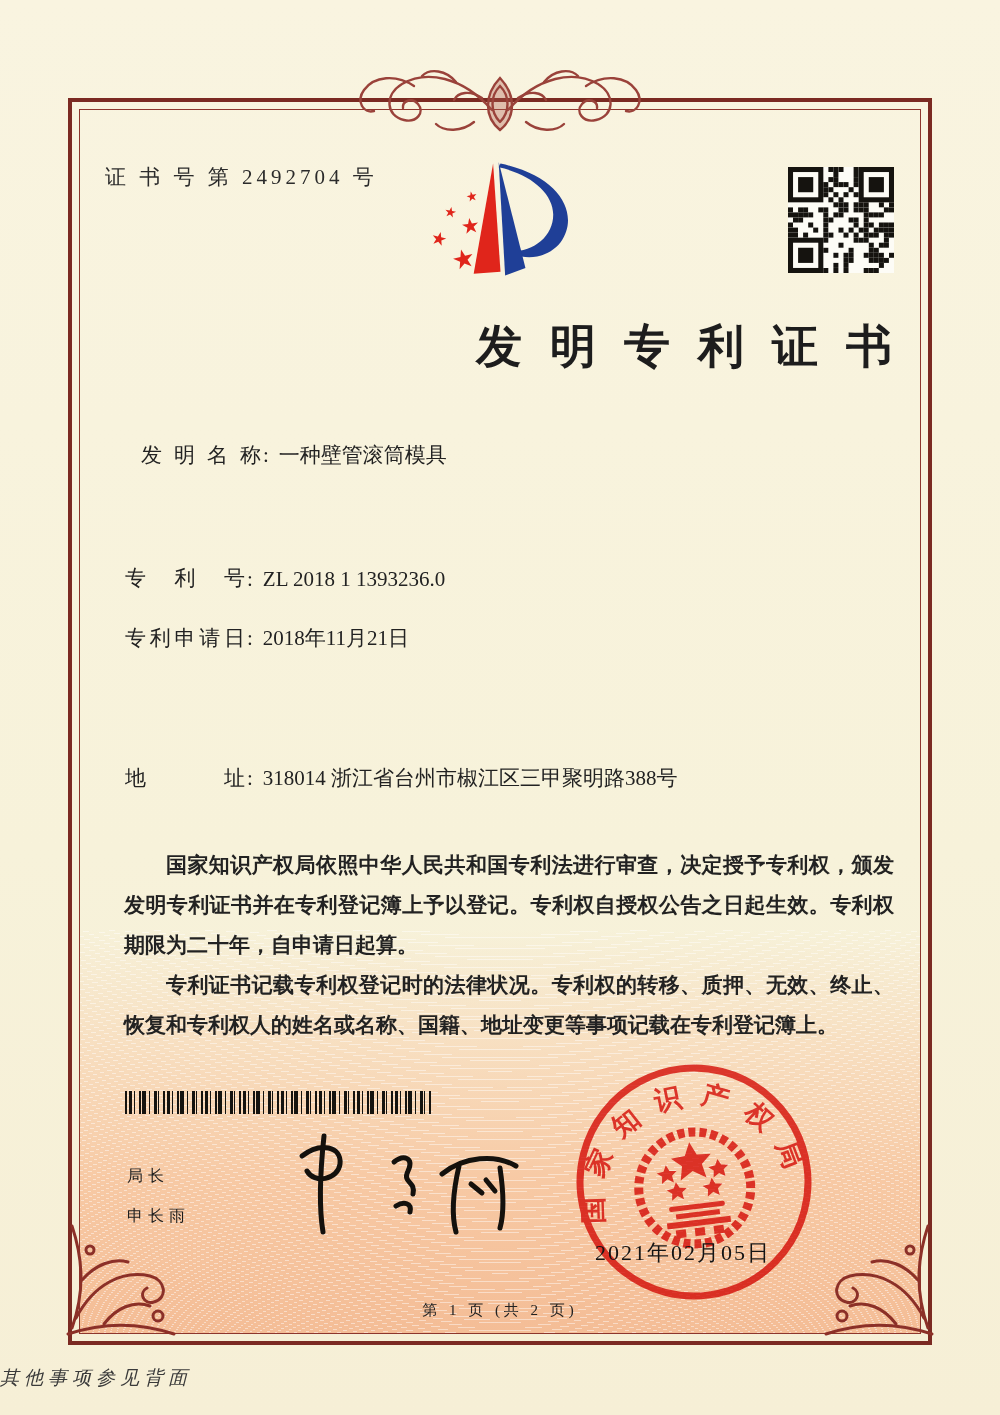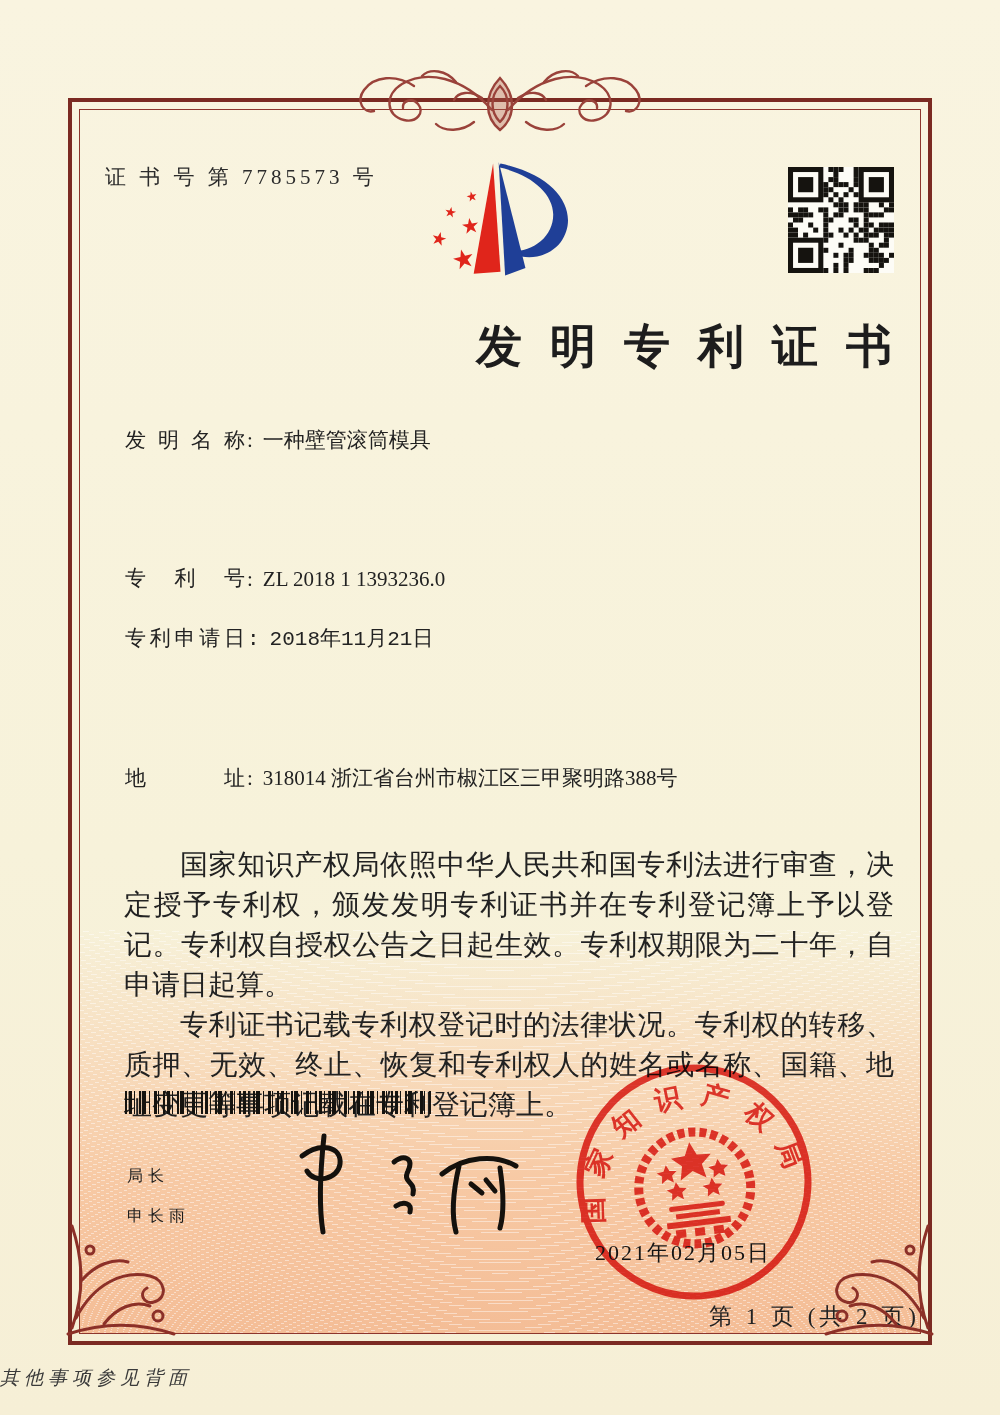--- a/index.html
+++ b/index.html
@@ -28,40 +28,40 @@
   .logo .star{position:absolute;color:#e0251b;line-height:1;display:block;}
   .qr{position:absolute;left:788px;top:167px;width:106px;height:106px;z-index:2;background:#fdfcf6;}
   .title{position:absolute;left:80px;right:80px;top:316px;text-align:right;font-size:46px;
          font-weight:bold;color:#1d1d1d;letter-spacing:28px;text-indent:28px;z-index:2;}
 
   
   .row{position:absolute;left:125px;right:120px;font-size:21px;color:#222;z-index:2;white-space:nowrap;}
   .flabel{display:inline-block;width:120px;text-align:justify;text-align-last:justify;vertical-align:bottom;}
   .colon{display:inline-block;margin:0 10px 0 2px;}
   .grant-right{position:absolute;left:385px;top:0;}
-  .paras{position:absolute;left:124px;right:106px;top:845px;font-size:28px;line-height:40px;
-         color:#222;text-align:justify;z-index:2;}
+  .paras{position:absolute;left:124px;right:106px;top:845px;font-size:21px;line-height:40px;
+         color:#222;text-align:justify;z-index:2;font-weight:bold;}
   .paras p{margin:0;text-indent:2em;}
 
   
   .barcode{position:absolute;left:125px;top:1091px;width:306px;height:23px;z-index:2;
     background-image:repeating-linear-gradient(90deg,
       #15130f 0 2px,transparent 2px 4px,#15130f 4px 7px,transparent 7px 9px,
       #15130f 9px 10px,transparent 10px 14px,#15130f 14px 16px,transparent 16px 17px,
       #15130f 17px 21px,transparent 21px 24px,#15130f 24px 25px,transparent 25px 29px,
       #15130f 29px 32px,transparent 32px 33px,#15130f 33px 34px,transparent 34px 38px);}
   .signer{position:absolute;left:127px;z-index:2;font-family:"Liberation Sans","DejaVu Sans",sans-serif;
           font-size:16px;color:#1c1c1c;letter-spacing:5px;}
   .signer-title{top:1166px;}
   .signer-name{top:1206px;}
   .signature{position:absolute;left:262px;top:1122px;z-index:2;}
   .seal{position:absolute;left:570px;top:1058px;z-index:2;mix-blend-mode:multiply;opacity:.93;
         transform:rotate(-7deg);}
   .seal-date{position:absolute;left:595px;top:1238px;font-size:22px;color:#141414;letter-spacing:2px;z-index:2;}
-  .page-num{position:absolute;left:80px;right:80px;top:1301px;text-align:right;font-size:23px;
+  .page-num{position:absolute;left:80px;right:80px;top:1301px;text-align:center;font-size:15px;
             color:#222;letter-spacing:4px;z-index:2;}
   .back-note{position:absolute;left:0;right:0;top:1365px;text-align:left;font-size:19px;
              color:#3a3a3a;letter-spacing:5px;z-index:2;font-style:italic;}
 </style>
 </head>
 <body>
 
 <div class="page">
 
   <div class="frame-outer"></div>
@@ -100,21 +100,21 @@
       <path d="M14,96 C32,62 60,48 88,54 C104,58 106,76 92,80 C82,83 76,71 85,66"></path>
       <path d="M20,58 C34,42 52,36 66,40"></path>
       <path d="M42,102 C54,86 72,78 88,84"></path>
       <circle cx="96" cy="94" r="5"></circle>
       <circle cx="28" cy="28" r="4"></circle>
     </g>
   </svg>
 
   <div class="warm"></div>
 
-  <div class="cert-no">证 书 号 第 7785573 号</div>
+  <div class="cert-no">证 书 号 第 2492704 号</div>
 
   <div class="logo">
     <svg width="185" height="140" viewBox="0 0 200 150">
       <path d="M100,14 C166,28 186,70 165,99 C150,118 123,119 111,109
                C137,109 157,92 157,69 C157,46 132,25 98,18 Z" fill="#1f3f97"></path>
       <polygon points="92,14 71,133 100,131" fill="#e0251b"></polygon>
       <polygon points="98,12 105,135 127,127" fill="#1f3f97"></polygon>
     </svg>
     <span class="star" style="left:58px;top:40px;font-size:13px;transform:rotate(-12deg);">★</span>
     <span class="star" style="left:36px;top:56px;font-size:14px;transform:rotate(10deg);">★</span>
@@ -261,27 +261,27 @@
         <rect x="70.66666666666667" y="0" width="35.33333333333333" height="35.33333333333333" fill="#15130f"></rect>
         <rect x="75.71428571428572" y="5.0476190476190474" width="25.238095238095237" height="25.238095238095237" fill="#fdfcf6"></rect>
         <rect x="80.76190476190476" y="10.095238095238095" width="15.142857142857142" height="15.142857142857142" fill="#15130f"></rect>
         <rect x="0" y="70.66666666666667" width="35.33333333333333" height="35.33333333333333" fill="#15130f"></rect>
         <rect x="5.0476190476190474" y="75.71428571428572" width="25.238095238095237" height="25.238095238095237" fill="#fdfcf6"></rect>
         <rect x="10.095238095238095" y="80.76190476190476" width="15.142857142857142" height="15.142857142857142" fill="#15130f"></rect>
       </svg></div>
 
   <div class="title">发明专利证书</div>
 
-  <div class="row" style="top:426px;">
+  <div class="row" style="top:441px;margin-left:16px;">
     <span class="flabel">发明名称</span><span class="colon">:</span><span>一种壁管滚筒模具</span>
   </div>
   <div class="row" style="top:564px;">
     <span class="flabel">专利号</span><span class="colon">:</span><span>ZL 2018 1 1393236.0</span>
   </div>
-  <div class="row" style="top:624px;font-family:Liberation Mono, monospace;">
+  <div class="row" style="top:624px;">
     <span class="flabel">专利申请日</span><span class="colon">:</span><span>2018年11月21日</span>
   </div>
   <div class="row" style="top:728px;margin-top:36px;">
     <span class="flabel">地址</span><span class="colon">:</span><span>318014 浙江省台州市椒江区三甲聚明路388号</span>
   </div>
 
   <div class="paras">
     <p>国家知识产权局依照中华人民共和国专利法进行审查，决定授予专利权，颁发发明专利证书并在专利登记簿上予以登记。专利权自授权公告之日起生效。专利权期限为二十年，自申请日起算。</p>
     <p>专利证书记载专利权登记时的法律状况。专利权的转移、质押、无效、终止、恢复和专利权人的姓名或名称、国籍、地址变更等事项记载在专利登记簿上。</p>
   </div>

